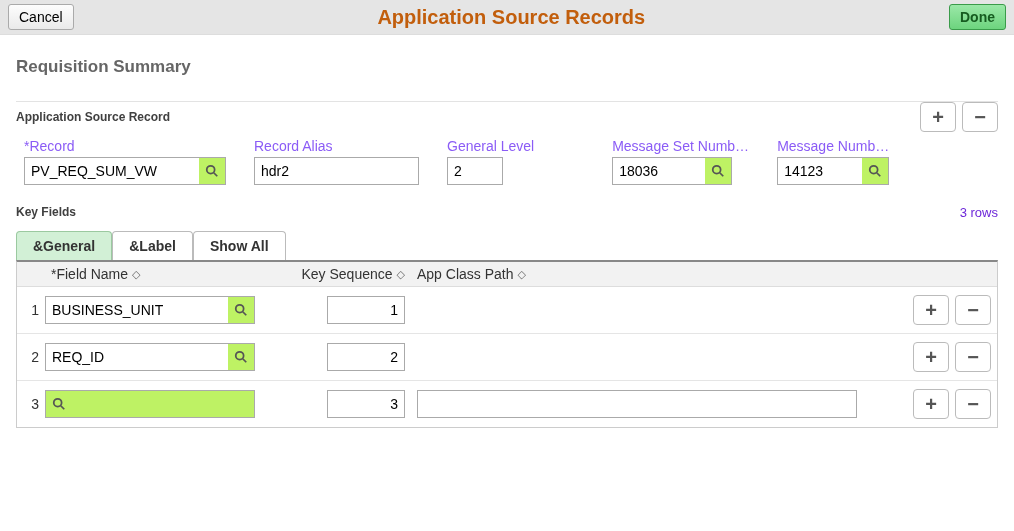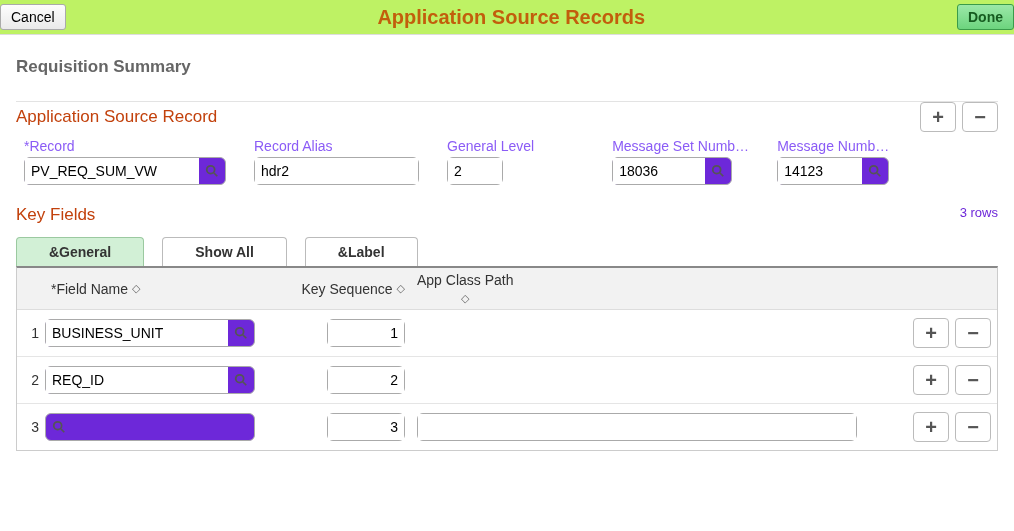--- a/index.html
+++ b/index.html
@@ -6,23 +6,23 @@
 body {
   font-family: Arial, Helvetica, sans-serif;
   font-size: 14px;
   color: #333;
   background: #fff;
   width: 1014px;
 }
 .header-bar {
   display: flex;
   align-items: center;
-  padding: 4px 0;
+  padding: 4px 8px;
   border-bottom: 1px solid #ddd;
-  background: #bef264;
+  background: #e5e5e5;
   gap: 18px;
 }
 .btn {
   border: 1px solid #aaa;
   border-radius: 3px;
   padding: 4px 10px;
   font-size: 14px;
   cursor: pointer;
   background: linear-gradient(#fdfdfd, #eaeaea);
 }
@@ -48,23 +48,23 @@
   font-weight: bold;
   margin: 10px 0 24px 0;
 }
 .section-divider { border: none; border-top: 1px solid #e3e3e3; }
 .section-header {
   display: flex;
   align-items: center;
   margin-bottom: 6px;
 }
 .section-title {
-  color: #c2410c;
-  font-size: 17px;
-  font-weight: normal;
+  color: #404040;
+  font-size: 12px;
+  font-weight: bold;
   flex: 1;
 }
 .plusminus-group { display: flex; gap: 6px; }
 .btn-square {
   width: 36px;
   height: 30px;
   border: 1px solid #bbb;
   border-radius: 4px;
   background: #fff;
   display: flex;
@@ -87,23 +87,23 @@
 }
 .form-label {
   font-size: 14px;
   color: #8b5cf6;
   white-space: nowrap;
 }
 .input-wrap {
   display: flex;
   align-items: center;
   border: 1px solid #aaa;
-  border-radius: 6px;
+  border-radius: 0;
   height: 28px;
-  background: #6d28d9;
+  background: #bef264;
 }
 .input-wrap input {
   border: none;
   outline: none;
   padding: 0 6px;
   font-size: 14px;
   height: 100%;
   flex: 1;
   min-width: 0;
 }
@@ -112,28 +112,28 @@
   cursor: pointer;
   color: #555;
   display: flex;
   align-items: center;
 }
 svg.icon { width: 14px; height: 14px; }
 .tabs {
   display: flex;
 }
 .tab {
-  padding: 6px 32px;
+  padding: 6px 16px;
   border: 1px solid #bbb;
   border-bottom: none;
   background: #fff;
   font-size: 14px;
   cursor: pointer;
   border-radius: 4px 4px 0 0;
-  margin-right: 18px;
+  margin-right: 0;
   font-weight: bold;
 }
 .tab.active {
   background: #d2f0d6;
   border-color: #9bc9a0;
 }
 .key-fields-header {
   display: flex;
   align-items: flex-start;
   margin-bottom: 4px;
@@ -164,21 +164,21 @@
 .table-row:last-child { border-bottom: none; }
 .col-num { width: 22px; text-align: right; padding-right: 6px; }
 .col-field { width: 210px; }
 .col-seq { width: 150px; display: flex; justify-content: flex-end; }
 .col-seq .input-wrap { width: 78px; }
 .col-seq input { text-align: right; }
 .col-class { flex: 1; padding-left: 12px;}
 .col-actions { display: flex; gap: 6px; margin-left: auto; }
 .th-field { margin-left: 28px; width: 204px; }
 .th-seq { width: 150px; text-align: right; justify-content: flex-end; }
-.th-class { padding-left: 12px; flex-direction: column; }
+.th-class { padding-left: 12px; }
 </style>
 </head>
 <body>
 
 <div class="header-bar">
   <button class="btn">Cancel</button>
   <div class="header-title">Application Source Records</div>
   <button class="btn btn-done">Done</button>
 </div>
 
@@ -255,22 +255,22 @@
     </div>
   </div>
 
   <div class="key-fields-header">
     <div class="section-title">Key Fields</div>
     <div class="rows-count">3 rows</div>
   </div>
 
   <div class="tabs">
     <div class="tab active">&amp;General</div>
+    <div class="tab">&amp;Label</div>
     <div class="tab">Show All</div>
-    <div class="tab">&amp;Label</div>
   </div>
 
   <div class="table">
     <div class="table-header">
       <div class="th th-field">
         <span>*Field Name</span>
         <span class="sort-icon">◇</span>
       </div>
       <div class="th th-seq">
         <span>Key Sequence</span>

